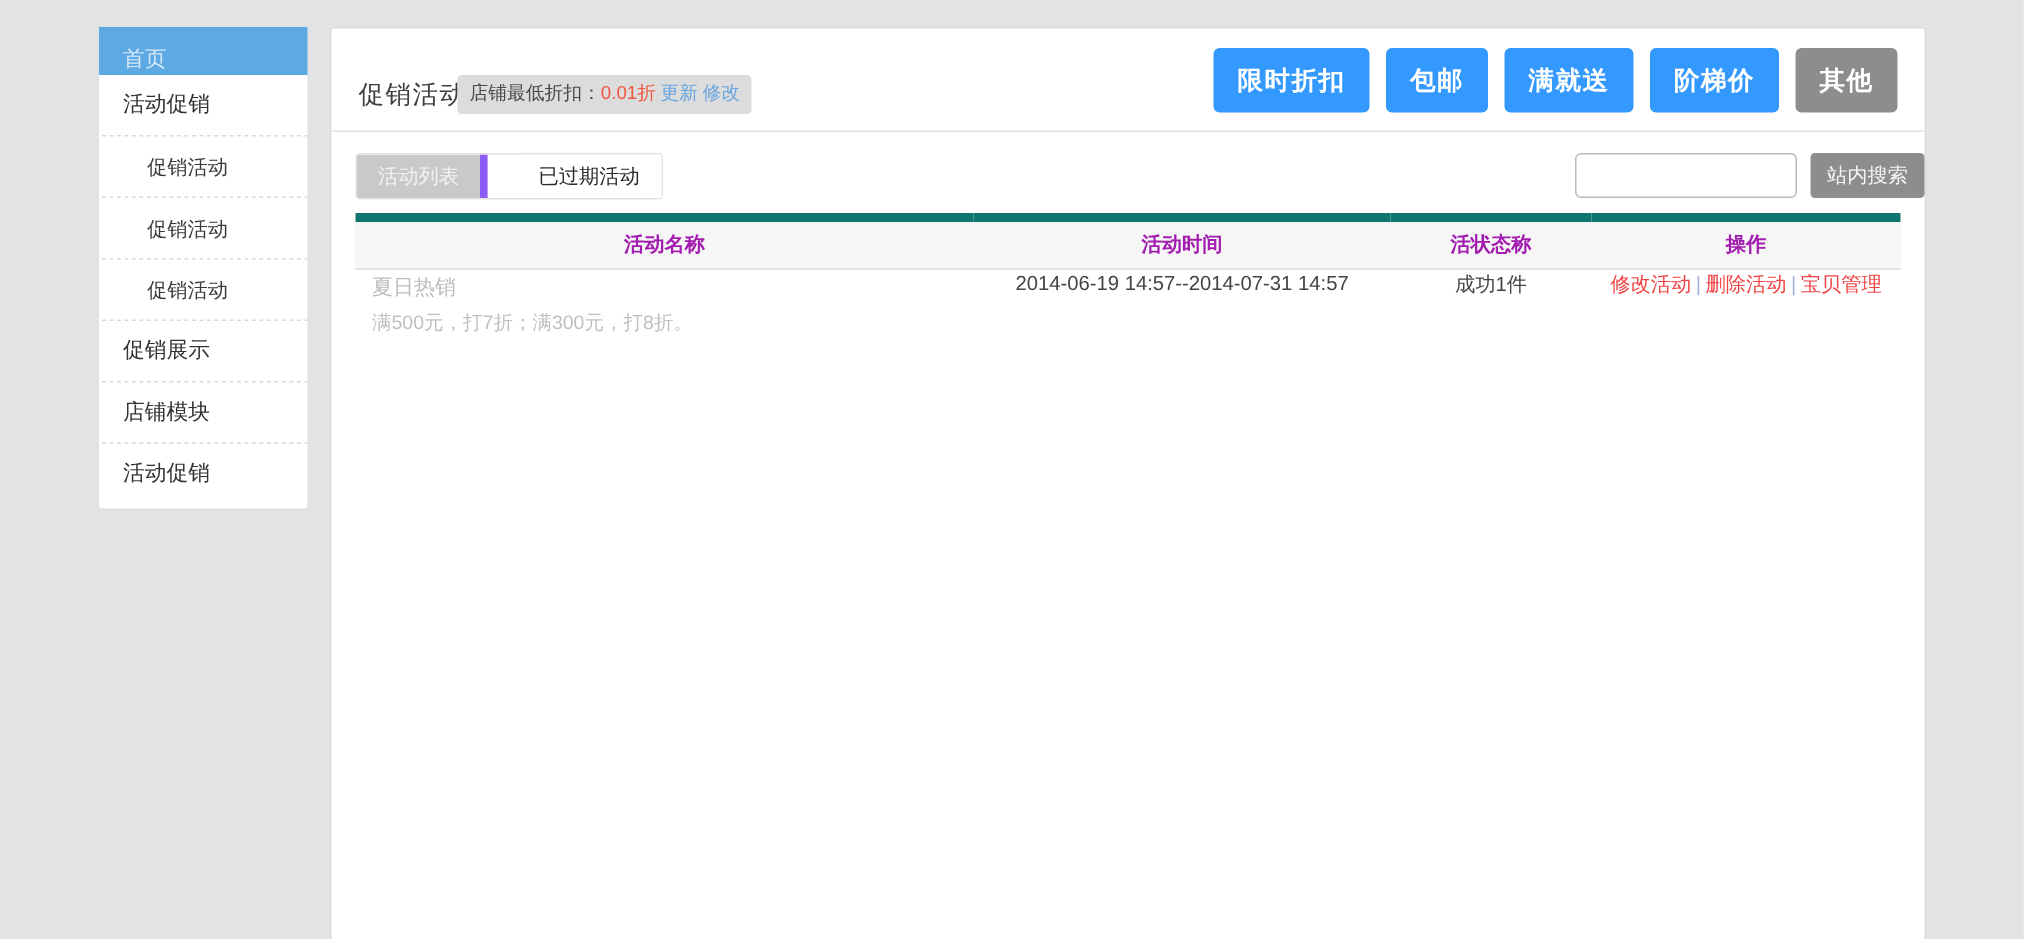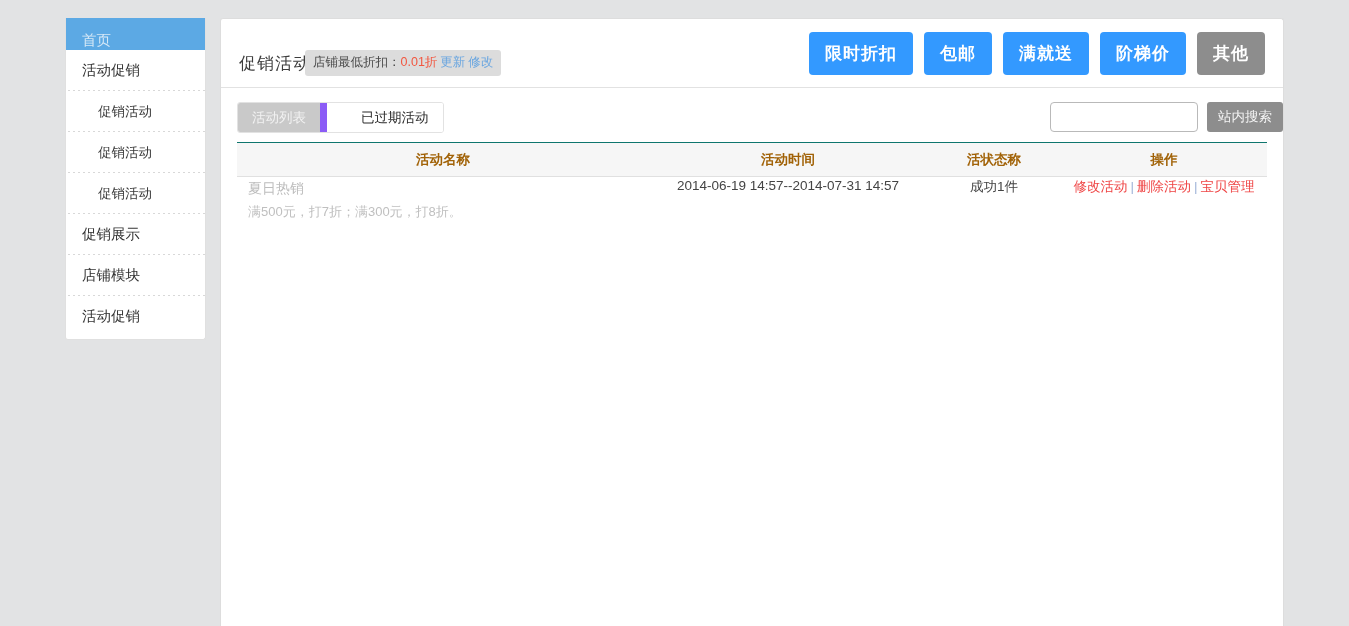--- a/index.html
+++ b/index.html
@@ -144,21 +144,21 @@
     background: #fff;
   }
   .tab {
     padding: 0 14px;
     height: 29px;
     line-height: 29px;
     font-size: 13.5px;
     color: #2b2b2b;
     background: #ffffff;
     cursor: pointer;
-    border-right: 7px solid #8b5cf6;
+    border-right: 5px solid #8b5cf6;
   }
   .tab:last-child { border-right: none; margin-left: 20px; }
   .tab.active {
     background: #c9c9c9;
     color: #f2f2f2;
   }
 
   .search-wrap {
     position: absolute;
     right: 0;
@@ -192,26 +192,26 @@
   }
 
   
   .table {
     margin: 0 16px;
     width: calc(100% - 32px);
     border-collapse: collapse;
   }
   .table thead th {
     background: #f6f6f6;
-    border-top: 1px solid #0f766e;
+    border-top: 6px solid #0f766e;
     border-bottom: 1px solid #e0e0e0;
     height: 34px;
     font-size: 13.5px;
     font-weight: bold;
-    color: #a16207;
+    color: #a21caf;
     text-align: center;
   }
   .col-name   { width: 40%; }
   .col-time   { width: 27%; }
   .col-status { width: 13%; }
   .col-ops    { width: 20%; }
 
   .table tbody td {
     vertical-align: top;
     font-size: 13.5px;

